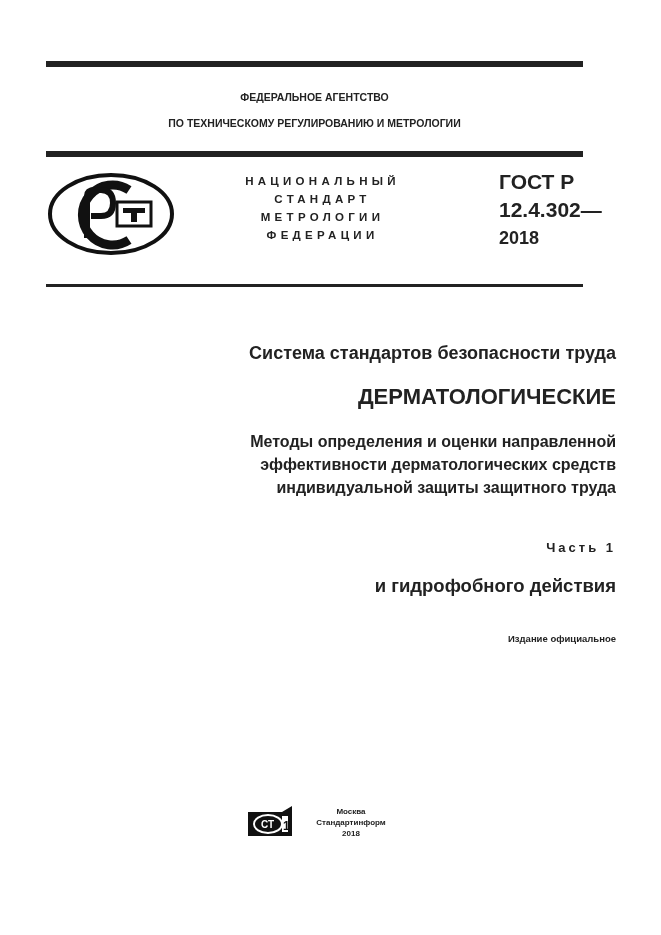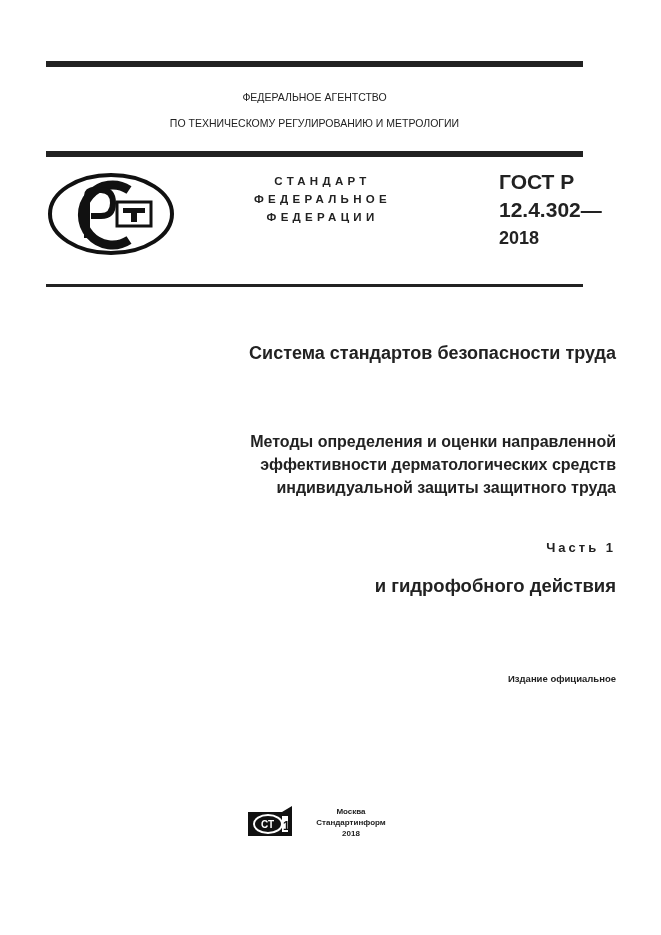--- a/index.html
+++ b/index.html
@@ -3,35 +3,35 @@
 <meta charset="utf-8">
 <style>
   html, body { margin: 0; padding: 0; background: #ffffff; }
   body { width: 661px; height: 935px; position: relative; overflow: hidden;
          font-family: "Liberation Sans", sans-serif; color: #222; }
   .rule { position: absolute; left: 46px; width: 537px; background: #222; }
   .rule.r1 { top: 61px; height: 6px; }
   .rule.r2 { top: 151px; height: 6px; }
   .rule.r3 { top: 284px; height: 3px; }
   .agency { position: absolute; left: 46px; width: 537px; text-align: center;
-            font-size: 10.5px; font-weight: normal; color: #222; }
+            font-size: 10.5px; font-weight: bold; color: #222; }
   .agency.l1 { top: 91px; }
   .agency.l2 { top: 117px; }
   .logo { position: absolute; left: 47px; top: 172px; width: 128px; height: 84px; }
   .national { position: absolute; left: 225px; top: 172px; width: 195px; text-align: center;
               font-size: 11.5px; font-weight: bold; letter-spacing: 4.3px; line-height: 18px; color: #222; }
   .gost { position: absolute; left: 474px; top: 168px; font-size: 21px; font-weight: bold;
           line-height: 28px; color: #222; margin-left: 25px; }
   .center { position: absolute; left: 46px; width: 570px; text-align: right; font-weight: bold; color: #222; }
   .series { top: 343px; font-size: 18px; }
   .title { top: 382px; font-size: 22px; line-height: 30px; }
   .methods { top: 430px; font-size: 16px; line-height: 23px; }
   .part { top: 540px; font-size: 13px; letter-spacing: 3px; }
   .subtitle { top: 574px; font-size: 18.5px; line-height: 23px; }
-  .edition { top: 673px; font-size: 9.5px; }
+  .edition { top: 633px; font-size: 9.5px; }
   .pub-logo { position: absolute; left: 248px; top: 806px; width: 46px; height: 30px; }
   .pub-text { position: absolute; left: 296px; top: 806px; width: 110px; text-align: center;
               font-size: 8px; font-weight: bold; line-height: 11px; color: #222; }
 </style>
 </head>
 <body>
 
 <div class="rule r1"></div>
 <div class="agency l1">ФЕДЕРАЛЬНОЕ АГЕНТСТВО</div>
 <div class="agency l2">ПО ТЕХНИЧЕСКОМУ РЕГУЛИРОВАНИЮ И МЕТРОЛОГИИ</div>
@@ -42,35 +42,37 @@
     <ellipse cx="64" cy="42" rx="61" ry="39" fill="none" stroke="#111" stroke-width="4"></ellipse>
     <path d="M82 18 A30 30 0 1 0 82 68" fill="none" stroke="#111" stroke-width="9"></path>
     <path d="M40 66 L40 24 Q40 18 48 18 L54 18 Q66 18 66 31 Q66 44 54 44 L44 44" fill="none" stroke="#111" stroke-width="6"></path>
     <rect x="70" y="30" width="34" height="24" fill="#fff" stroke="#111" stroke-width="3"></rect>
     <rect x="76" y="36" width="22" height="5" fill="#111"></rect>
     <rect x="84" y="36" width="6" height="14" fill="#111"></rect>
   </svg>
 </div>
 
 <div class="national">
+  <div>НАЦИОНАЛЬНЫЙ</div>
   <div>СТАНДАРТ</div>
-  <div>ФЕДЕРАЛЬНОЕ</div>
+  <div>МЕТРОЛОГИИ</div>
   <div>ФЕДЕРАЦИИ</div>
 </div>
 
 <div class="gost">
   <div>ГОСТ Р</div>
   <div>12.4.302—</div>
   <div style="font-size:18px;">2018</div>
 </div>
 
 <div class="rule r3"></div>
 
 <div class="center series">Система стандартов безопасности труда</div>
 <div class="center title">
+  <div>ДЕРМАТОЛОГИЧЕСКИЕ</div>
 </div>
 <div class="center methods">
   <div>Методы определения и оценки направленной</div>
   <div>эффективности дерматологических средств</div>
   <div>индивидуальной защиты защитного труда</div>
 </div>
 <div class="center part">Часть 1</div>
 <div class="center subtitle">
   <div>и гидрофобного действия</div>
 </div>

